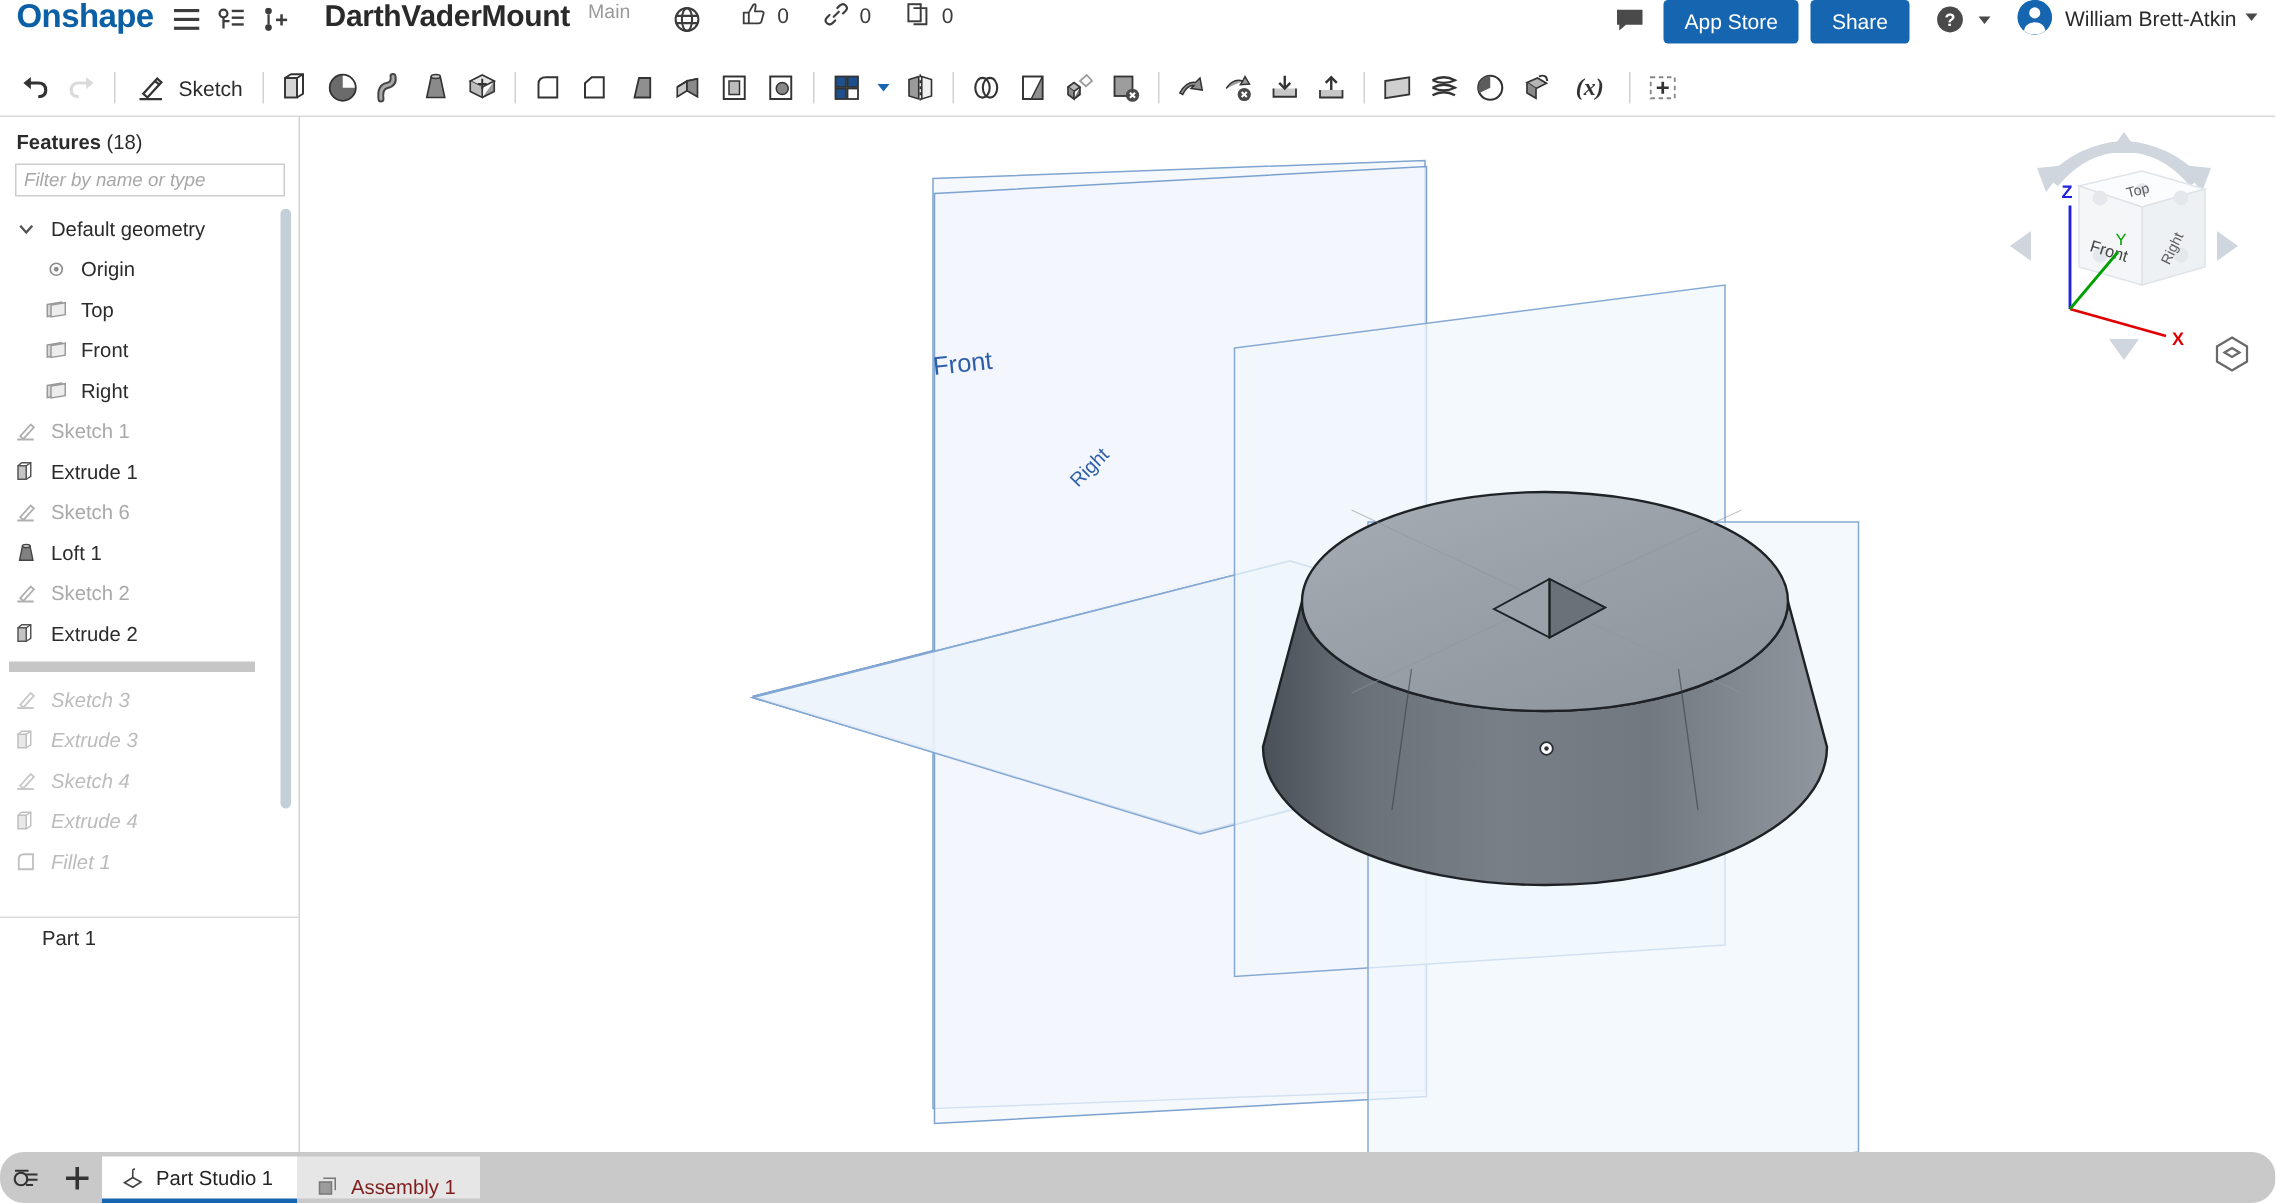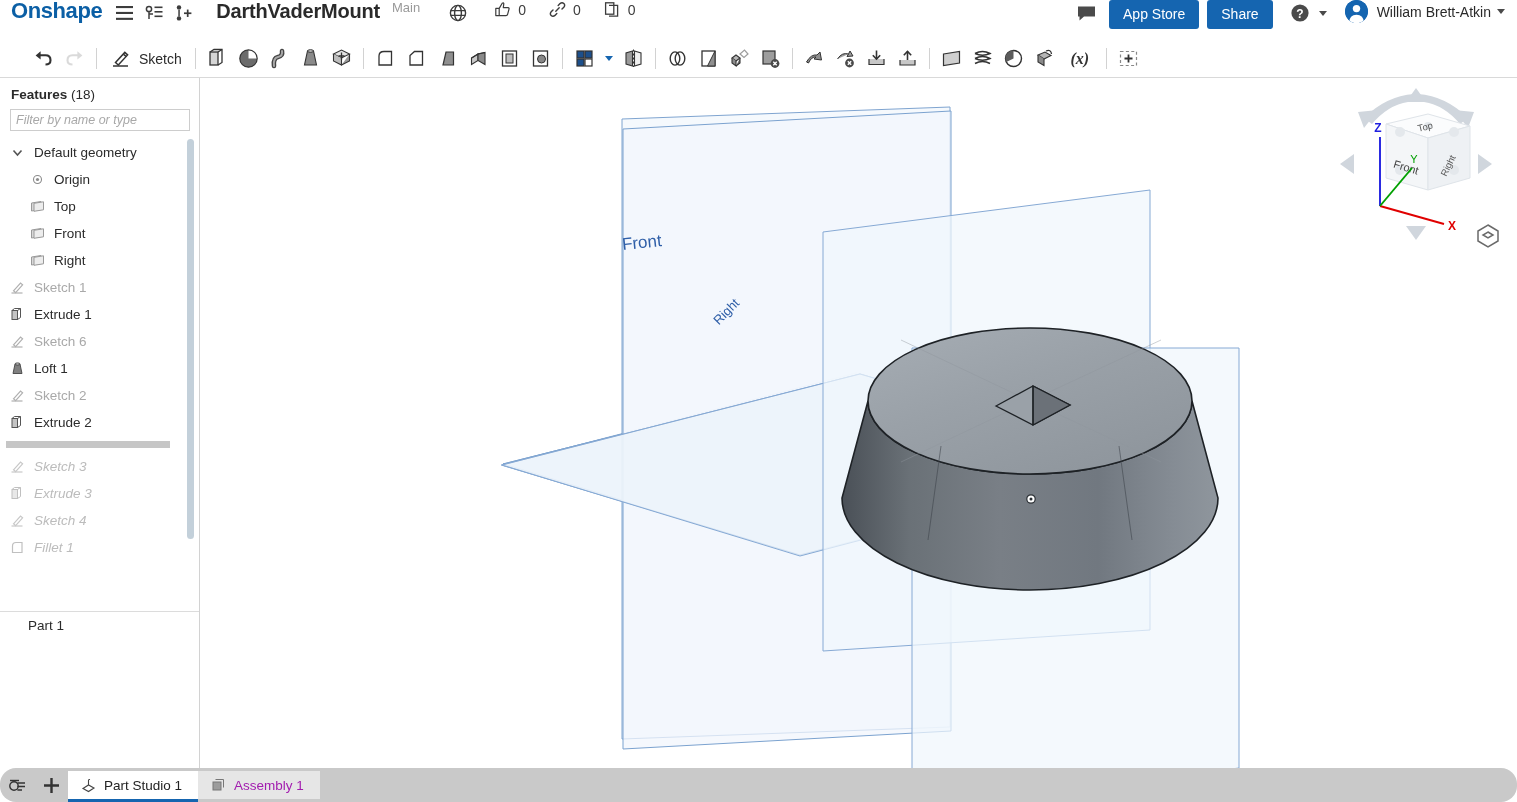--- a/index.html
+++ b/index.html
@@ -58,21 +58,20 @@
     width: 23px; height: 23px; border-radius: 50%; background: #1565b0;
     display: flex; align-items: flex-end; justify-content: center; overflow: hidden;
   }
   .user-name { font-size: 14px; color: #2a2a2a; margin-left: 9px; }
 
   
   .toolbar {
     position: absolute; left: 0; top: 40px; width: 1517px; height: 38px;
     background: #fff; display: flex; align-items: center;
     border-bottom: 1px solid #d9d9d9;
-    padding-left: 20px;
   }
   .tb-btn {
     width: 31px; height: 31px; display: inline-flex; align-items: center;
     justify-content: center; cursor: pointer; flex: 0 0 auto;
   }
   .tb-btn.disabled { opacity: 0.32; cursor: default; }
   .tb-sep { width: 1px; height: 21px; background: #d2d2d2; margin: 0 6px; flex:0 0 auto;}
   .sketch-btn {
     display: flex; align-items: center; gap: 7px; cursor: pointer;
     padding: 0 7px; height: 31px;
@@ -155,21 +154,21 @@
   }
   .tab {
     display: flex; align-items: center; gap: 8px; height: 28px;
     padding: 0 16px 0 12px; font-size: 13.5px; cursor: pointer;
     margin-bottom: 3px;
   }
   .tab.active {
     background: #fff; color: #232323; border-bottom: 3px solid #1565b0;
     height: 31px; margin-bottom: 0;
   }
-  .tab.inactive { background: #e6e6e6; color: #a21caf; }
+  .tab.inactive { background: #e6e6e6; color: #7f1d1d; align-items: flex-end; }
   .tab .ti { width: 16px; height: 16px; display:inline-flex; align-items:center; justify-content:center;}
 </style>
 </head>
 <body>
 
 <div id="app">
 
   <div class="header">
     <div class="brand">Onshape</div>
 
@@ -662,20 +661,32 @@
       <div class="tree-row indent-2 rolled">
         <span class="ti">
           <svg width="15" height="15" viewBox="0 0 15 15">
               <g fill="none" stroke="#c8c8c8" stroke-width="1.2">
                 <path d="M1.5 13 H12.5"></path>
                 <path d="M3.5 10.8 L10.5 3 L12.6 4.9 L5.6 12.6 Z"></path>
               </g>
             </svg>
         </span>
         <span class="tx">Sketch 4</span>
+      </div>
+      <div class="tree-row indent-2 rolled">
+        <span class="ti">
+          <svg width="15" height="15" viewBox="0 0 15 15">
+              <g stroke="#c0c0c0" stroke-width="1" fill="none">
+            <rect x="2" y="3.5" width="5.5" height="9" fill="#e8e8e8"></rect>
+                <path d="M2 3.5 L4.5 1.5 H10.5 V10.5 L7.5 12.5"></path>
+                <path d="M7.5 3.5 L10.5 1.5"></path>
+              </g>
+            </svg>
+        </span>
+        <span class="tx">Extrude 4</span>
       </div>
       <div class="tree-row indent-2 rolled">
         <span class="ti">
           <svg width="15" height="15" viewBox="0 0 15 15">
               <path d="M2.5 12.5 V6 Q2.5 2.5 6 2.5 H12 V12.5 Z" fill="#fff" stroke="#c0c0c0" stroke-width="1.2"></path>
             </svg>
         </span>
         <span class="tx">Fillet 1</span>
       </div>
     </div>

